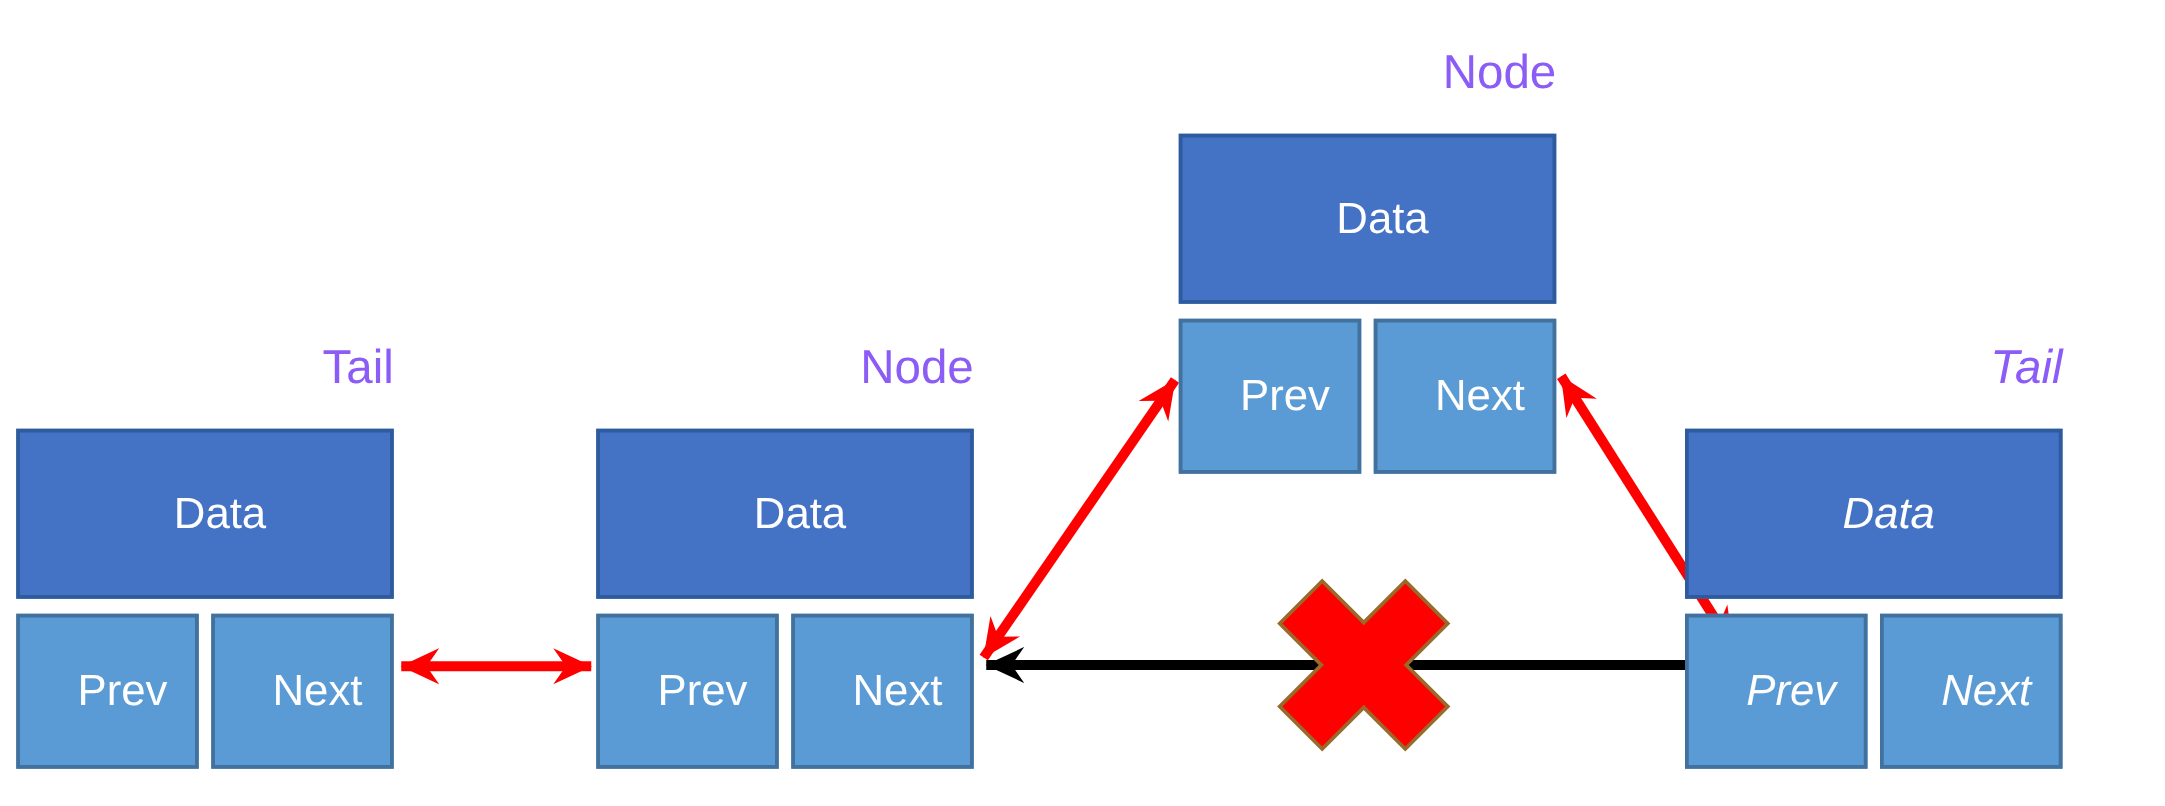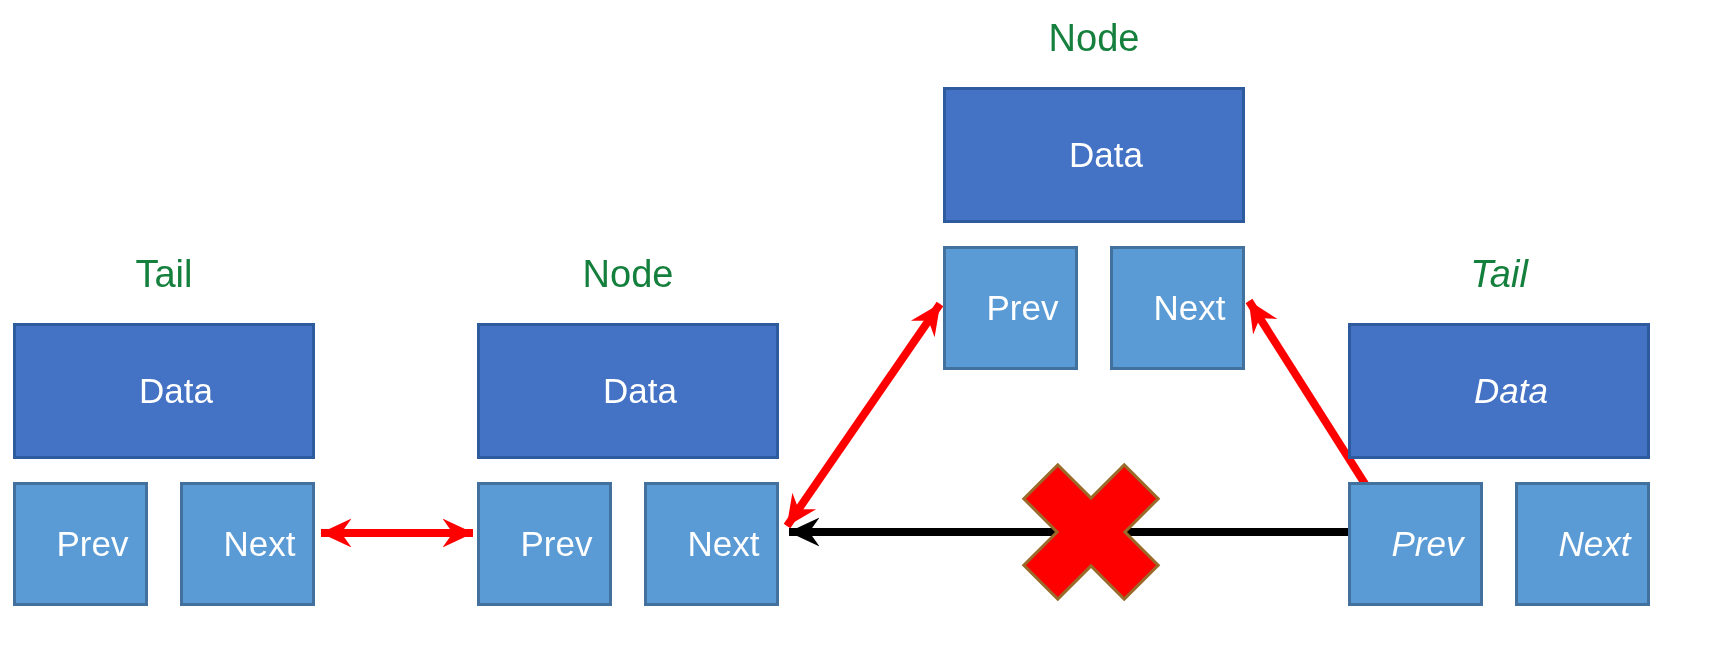--- a/index.html
+++ b/index.html
@@ -1,26 +1,26 @@
 <!DOCTYPE html>
 <html style="--data-fill: #4472C4; --data-border: #2E5B9E; --pointer-fill: #5B9BD5; --pointer-border: #41719C; --new-link: #FF0000; --old-link: #000000; --x-fill: #FF0000; --x-border: #9A6A2A;"><head>
 <meta charset="utf-8">
 <style>
   html,body{margin:0;padding:0;background:#ffffff;}
   body{font-family:"Liberation Sans", sans-serif;}
   .canvas{position:relative;width:1732px;height:645px;background:#ffffff;overflow:hidden;}
   .arrows{position:absolute;left:0;top:0;width:1732px;height:645px;pointer-events:none;}
 
   .node{position:absolute;width:302px;}
-  .node-label{height:44px;line-height:44px;text-align:center;font-size:38px;color:#15803d;margin-bottom:27px;}
+  .node-label{height:44px;line-height:44px;text-align:right;font-size:38px;color:#8b5cf6;margin-bottom:27px;margin-top:20px;}
   .box{box-sizing:border-box;display:flex;align-items:center;justify-content:center;
        color:#ffffff;font-size:35px;padding-left:24px;}
   .data-box{width:302px;height:136px;background:var(--data-fill);border:3px solid var(--data-border);}
   .ptr-row{margin-top:12px;width:302px;display:flex;justify-content:space-between;}
-  .ptr-box{width:135px;height:124px;background:var(--pointer-fill);border:3px solid var(--pointer-border);margin-top:11px;}
+  .ptr-box{width:146px;height:124px;background:var(--pointer-fill);border:3px solid var(--pointer-border);}
 
   .node-head{left:13px;top:252px;}
   .node-middle{left:477px;top:252px;}
   .node-inserted{left:943px;top:16px;}
   .node-tail{left:1348px;top:252px;font-style:italic;}
 
   line.new-link{stroke:var(--new-link);stroke-width:8;}
   line.old-link{stroke:var(--old-link);stroke-width:8;}
   .x-shape{fill:var(--x-fill);stroke:var(--x-border);stroke-width:3;stroke-linejoin:miter;}
 </style>

